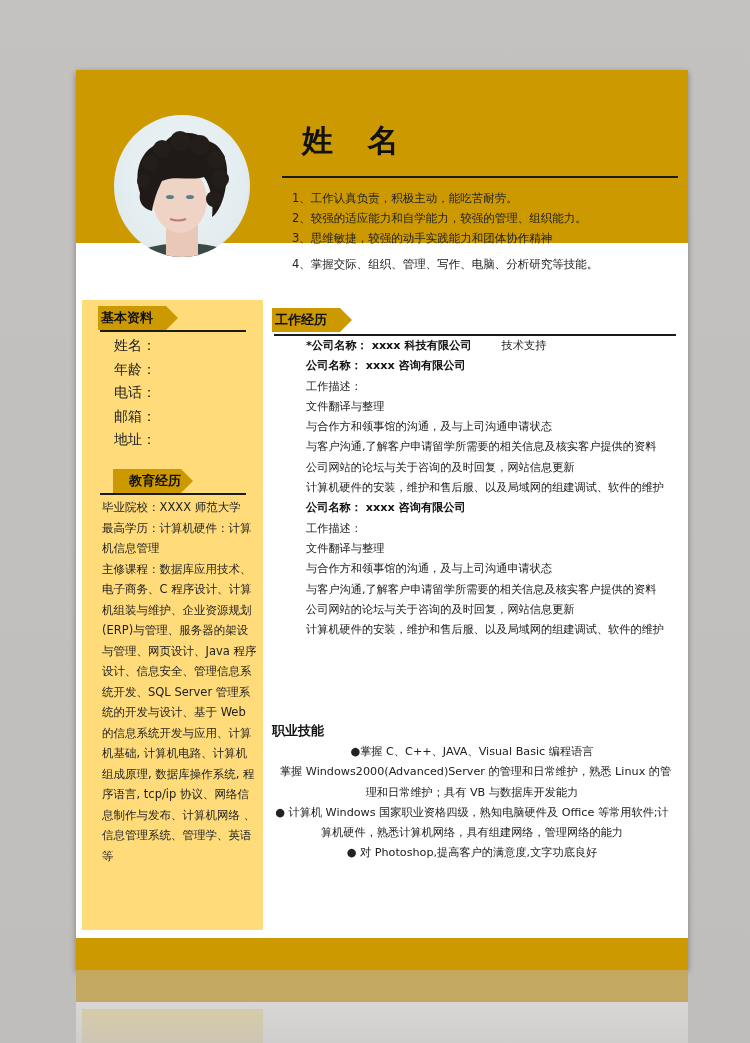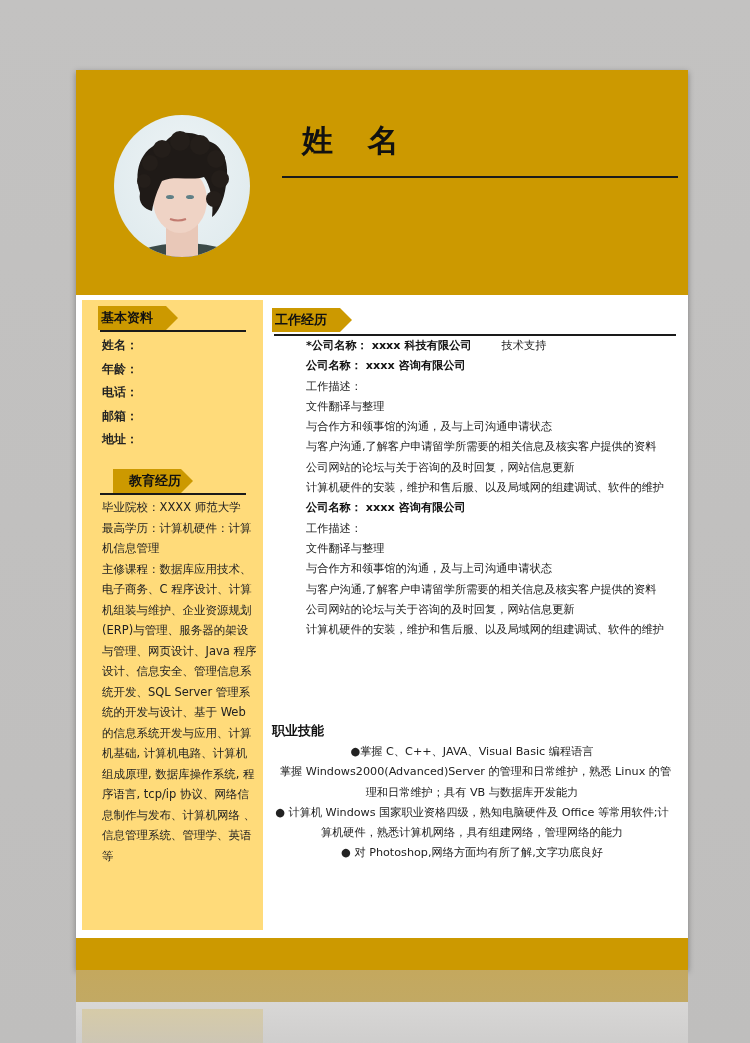--- a/index.html
+++ b/index.html
@@ -8,21 +8,21 @@
     background: linear-gradient(180deg,#c3c2c1 0%,#bfbebd 100%);
     font-family: "DejaVu Sans", "Liberation Sans", sans-serif;
     color:#1a1a1a;
   }
   .page {
     position:absolute; left:76px; top:70px; width:612px; height:900px;
     background:#ffffff;
     box-shadow: 0 2px 6px rgba(0,0,0,0.35);
   }
   .header {
-    position:absolute; left:0; top:0; width:612px; height:225px;
+    position:absolute; left:0; top:0; width:612px; height:173px;
     background:#cc9900;
   }
   .photo {
     position:absolute; left:38px; top:45px; width:136px; height:142px;
     border-radius:50%; overflow:hidden;
     background: radial-gradient(ellipse at 50% 40%, #eef4f6 0%, #e2ecef 70%, #d9e5e9 100%);
   }
   .photo svg { display:block; }
   .name {
     position:absolute; left:226px; top:50px;
@@ -44,21 +44,21 @@
   .sec-tag {
     position:absolute; height:36px; line-height:24px;
     font-size:13px; font-weight:bold; color:#111; padding-left:3px;
   }
   .sec-tag .tag-bg {
     position:absolute; left:0; top:0; height:24px; background:#cc9900;
     clip-path: polygon(0 0, 85% 0, 100% 50%, 85% 100%, 0 100%);
   }
   .sec-tag span.lbl { position:relative; }
   .sec-rule { position:absolute; height:2px; background:#1a1a1a; }
-  .info-list { position:absolute; left:20px; font-size:12px; color:#222;font-weight:bold; }
+  .info-list { position:absolute; left:32px; font-size:14px; color:#222; }
   .info-list div { height:23.5px; line-height:23.5px; }
   .edu-text {
     position:absolute; left:20px; top:197px; width:156px;
     font-size:11.5px; line-height:20.5px; color:#222;
   }
   .edu-text p { margin:0; }
 
   .right-col { position:absolute; left:196px; top:230px; width:410px; }
   .work-text { position:absolute; left:0; top:36px; width:400px; font-size:11.2px; line-height:20.3px; color:#222;margin-left:34px; }
   .work-text p { margin:0; }
@@ -102,20 +102,26 @@
         <circle cx="106" cy="64" r="9" fill="#241e1a"></circle>
         <circle cx="100" cy="84" r="8" fill="#241e1a"></circle>
         <circle cx="30" cy="66" r="7" fill="#241e1a"></circle>
         <ellipse cx="56" cy="82" rx="4" ry="2" fill="#5f7f86"></ellipse>
         <ellipse cx="76" cy="82" rx="4" ry="2" fill="#5f7f86"></ellipse>
         <path d="M56 104 Q64 107 72 104" stroke="#c27b70" stroke-width="2" fill="none"></path>
       </svg>
     </div>
     <div class="name">姓 名</div>
     <div class="header-rule"></div>
+    <div class="summary">
+      <div>1、工作认真负责，积极主动，能吃苦耐劳。</div>
+      <div>2、较强的适应能力和自学能力，较强的管理、组织能力。</div>
+      <div>3、思维敏捷，较强的动手实践能力和团体协作精神</div>
+      <div class="gap">4、掌握交际、组织、管理、写作、电脑、分析研究等技能。</div>
+    </div>
   </div>
 
   <div class="left-col">
     <div class="sec-tag" style="left:16px; top:6px; width:78px;">
       <div class="tag-bg" style="width:80px;"></div>
       <span class="lbl">基本资料</span>
     </div>
     <div class="sec-rule" style="left:18px; top:30px; width:146px;"></div>
     <div class="info-list" style="top:34px;">
       <div>姓名：</div>
@@ -159,21 +165,21 @@
       <p>与客户沟通,了解客户申请留学所需要的相关信息及核实客户提供的资料</p>
       <p>公司网站的论坛与关于咨询的及时回复，网站信息更新</p>
       <p>计算机硬件的安装，维护和售后服、以及局域网的组建调试、软件的维护</p>
     </div>
 
     <div class="skills-title">职业技能</div>
     <div class="skills-text">
       <p>●掌握 C、C++、JAVA、Visual Basic 编程语言</p>
       <p style="white-space:pre-wrap;">  掌握 Windows2000(Advanced)Server 的管理和日常维护，熟悉 Linux 的管理和日常维护；具有 VB 与数据库开发能力</p>
       <p>● 计算机 Windows 国家职业资格四级，熟知电脑硬件及 Office 等常用软件;计算机硬件，熟悉计算机网络，具有组建网络，管理网络的能力</p>
-      <p>● 对 Photoshop,网络方面均有所了解,文字功底良好</p>
+      <p>● 对 Photoshop,提高客户的满意度,文字功底良好</p>
     </div>
   </div>
 
   <div class="footer"></div>
 </div>
 
 <div class="reflect"></div>
 <div class="reflect2">
   <div class="ghost"></div>
 </div>

